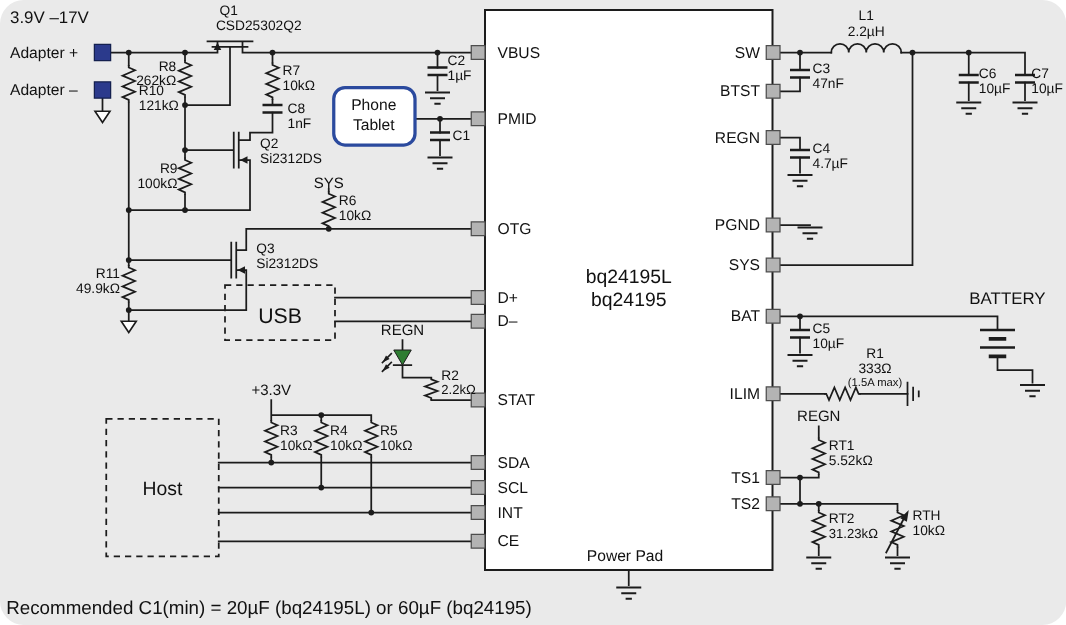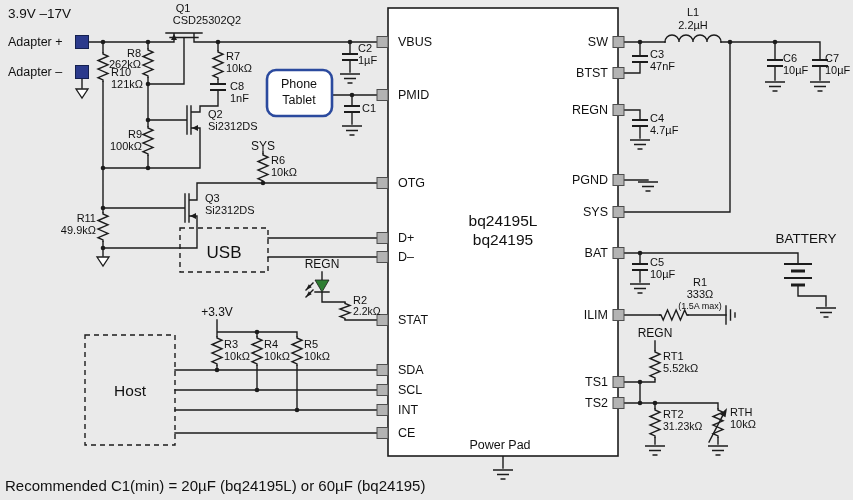--- a/index.html
+++ b/index.html
@@ -1,16 +1,16 @@
 <!DOCTYPE html>
 <html><head>
 <meta charset="utf-8">
 <style>
   html,body{margin:0;padding:0;}
-  #stage{width:853px;height:500px;background:#eaeaea;position:relative;overflow:hidden;}
+  #stage{width:853px;height:500px;background:#eaeaea;position:relative;overflow:hidden;border-radius:19px;}
   svg{display:block;}
   text{font-family:"Liberation Sans","DejaVu Sans",sans-serif;fill:#111;}
   .f9{font-size:9px}.f10{font-size:10.5px}.f11{font-size:11px}.f12{font-size:12px}
   .f125{font-size:12.5px}.f13{font-size:13.5px}.f15{font-size:15px}.f155{font-size:15.5px}.f17{font-size:17px}
   .mid{text-anchor:middle}.end{text-anchor:end}
   .w{stroke:#1c1c1c;stroke-width:1.4;fill:none;stroke-linecap:square}
   .plate{stroke:#1c1c1c;stroke-width:2;fill:none}
   .thick{stroke:#1c1c1c;stroke-width:3;fill:none}
   .fillb{fill:#1c1c1c;stroke:none}
 </style>

